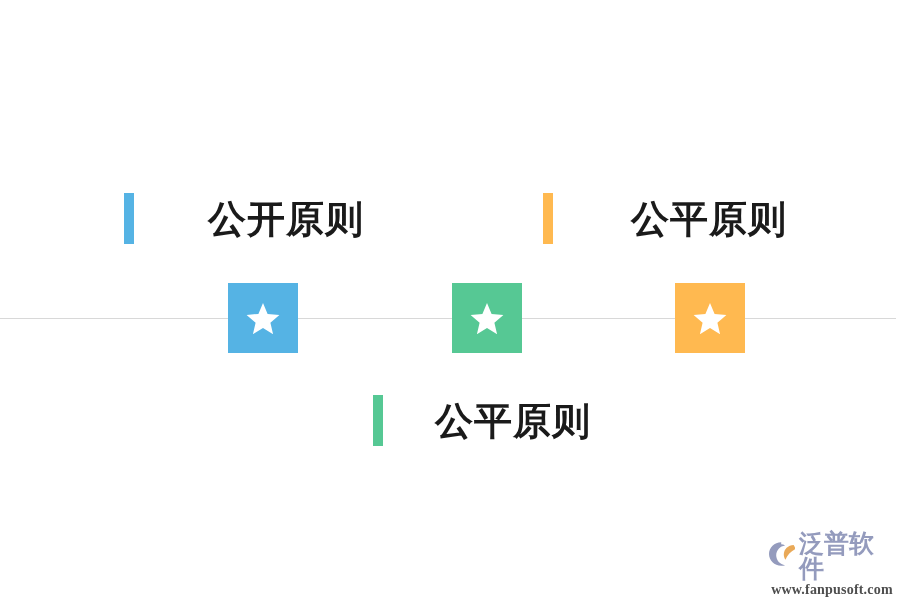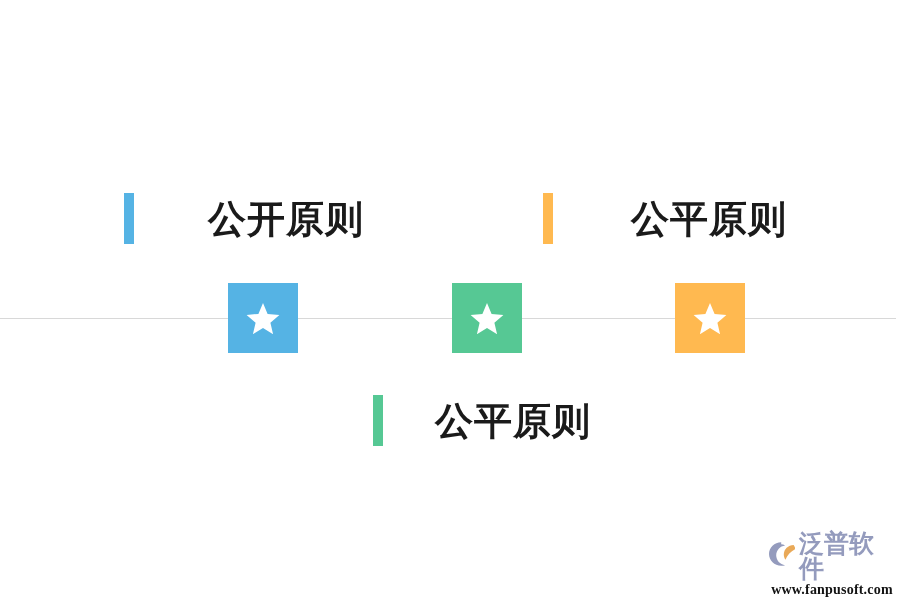--- a/index.html
+++ b/index.html
@@ -98,21 +98,21 @@
     font-weight: bold;
     color: #8b93b8;
     line-height: 1;
     letter-spacing: 0px;
   }
   .wm-url {
     margin-top: 2px;
     font-family: "Liberation Serif", "DejaVu Serif", serif;
     font-size: 14px;
     font-weight: bold;
-    color: #000000;
+    color: #404040;
     line-height: 1;
     letter-spacing: 0.2px;
   }
 </style>
 </head>
 <body>
 
 <div id="infographic">
 
   <div class="baseline"></div>

